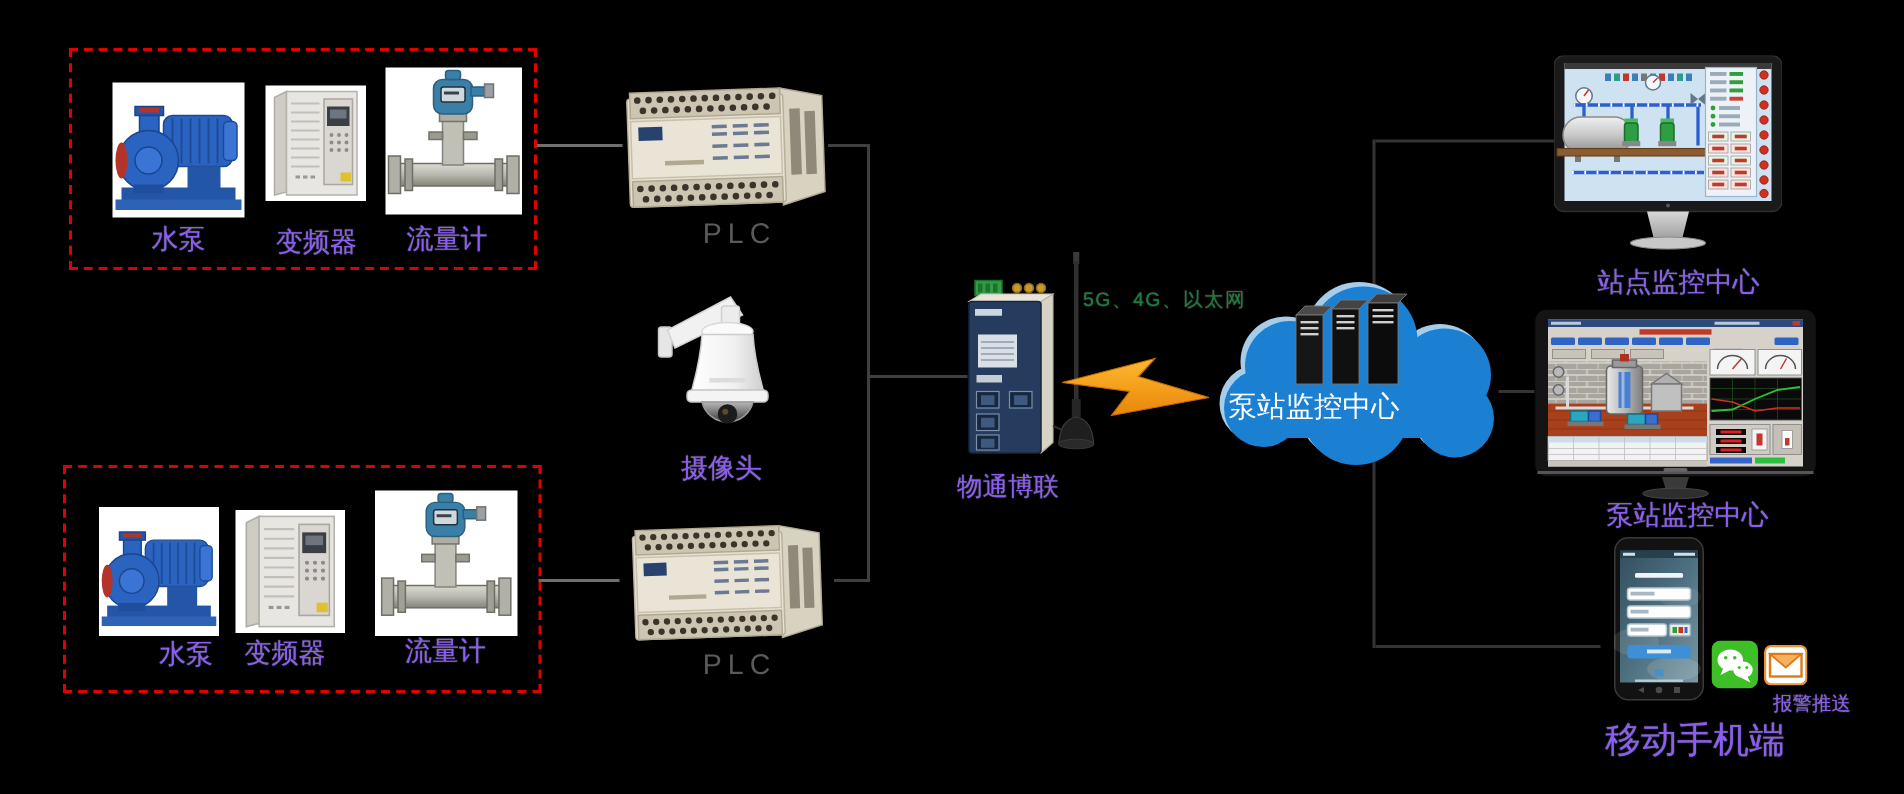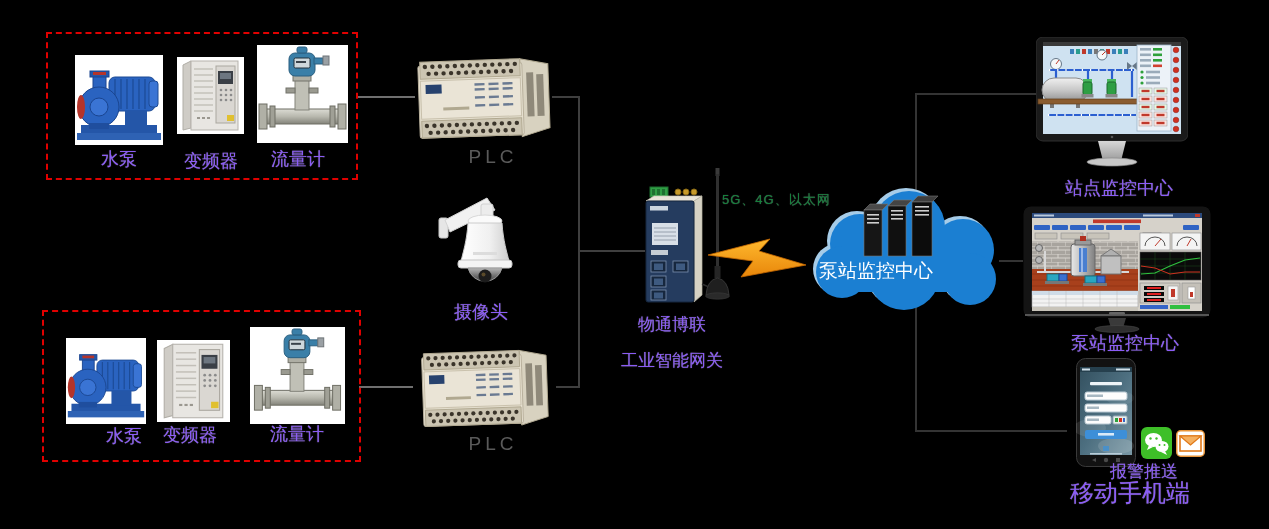--- a/index.html
+++ b/index.html
@@ -435,21 +435,20 @@
       <rect x="16" y="80.5" width="9" height="6.5" fill="#3e5a80"></rect>
       <rect x="13" y="93" width="15" height="11" fill="#16273e" stroke="#7a90ae" stroke-width="0.8"></rect>
       <rect x="16" y="95.5" width="9" height="6.5" fill="#3e5a80"></rect>
       <rect x="13" y="107" width="15" height="10" fill="#16273e" stroke="#7a90ae" stroke-width="0.8"></rect>
       <rect x="16" y="109.5" width="9" height="6" fill="#3e5a80"></rect>
       <rect x="35" y="78" width="15" height="11" fill="#16273e" stroke="#7a90ae" stroke-width="0.8"></rect>
       <rect x="38" y="80.5" width="9" height="6.5" fill="#3e5a80"></rect>
     </svg>
   </div>
   <div class="glabel" style="left:620px;top:313px;width:104px;font-size:17px">物通博联</div>
-  <div class="glabel" style="left:606px;top:349px;width:132px;font-size:17px">工业智能网关</div>
 
   <div class="abs" style="left:700px;top:168px">
     <svg width="36" height="135" viewBox="0 0 36 135">
       <path d="M2,116 Q8,118 13,122" stroke="#2c2c2c" stroke-width="1.5" fill="none"></path>
       <rect x="15.5" y="0" width="4" height="8" fill="#3a3a3a"></rect>
       <rect x="16" y="6" width="3" height="94" fill="#303030"></rect>
       <rect x="14.5" y="98" width="6" height="12" fill="#262626"></rect>
       <path d="M6,127 Q7,112 17.5,110 Q28,112 29,127 Z" fill="#1f1f1f" stroke="#3c3c3c" stroke-width="0.8"></path>
       <ellipse cx="17.5" cy="128" rx="12" ry="3.2" fill="#2a2a2a" stroke="#3a3a3a" stroke-width="0.6"></ellipse>
     </svg>
@@ -806,16 +805,16 @@
       <circle cx="23.5" cy="18" r="1" fill="#3ebf28"></circle>
     </svg>
   </div>
   <div class="abs" style="left:1176px;top:430px">
     <svg width="29" height="27" viewBox="0 0 29 27">
       <rect x="0.75" y="0.75" width="27.5" height="25.5" rx="4" fill="#ffffff" stroke="#e8953a" stroke-width="1.5"></rect>
       <rect x="4" y="6" width="21" height="15" fill="#ffffff" stroke="#e07818" stroke-width="1.6"></rect>
       <polygon points="4,6 14.5,15 25,6" fill="#f5b060" stroke="#e07818" stroke-width="1.2"></polygon>
     </svg>
   </div>
-  <div class="glabel" style="left:1110px;top:460px;width:62px;font-size:17px">报警推送</div>
+  <div class="glabel" style="left:1177px;top:460px;width:62px;font-size:13px">报警推送</div>
   <div class="glabel" style="left:1070px;top:477px;width:104px;font-size:24px">移动手机端</div>
 
 </div>
 
 </body></html>

